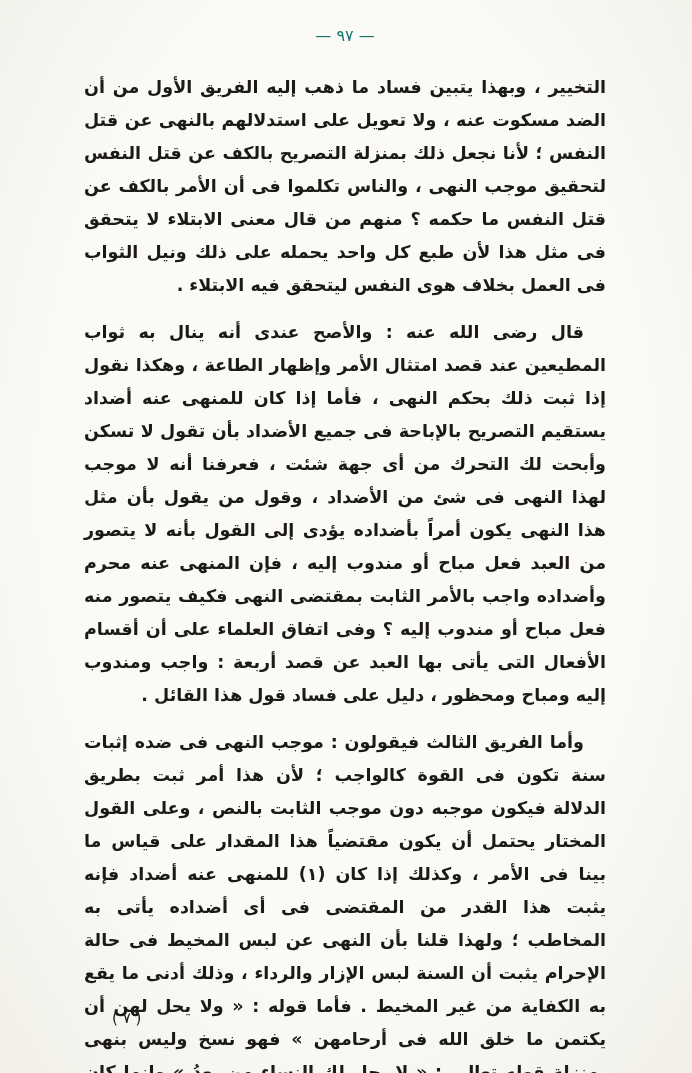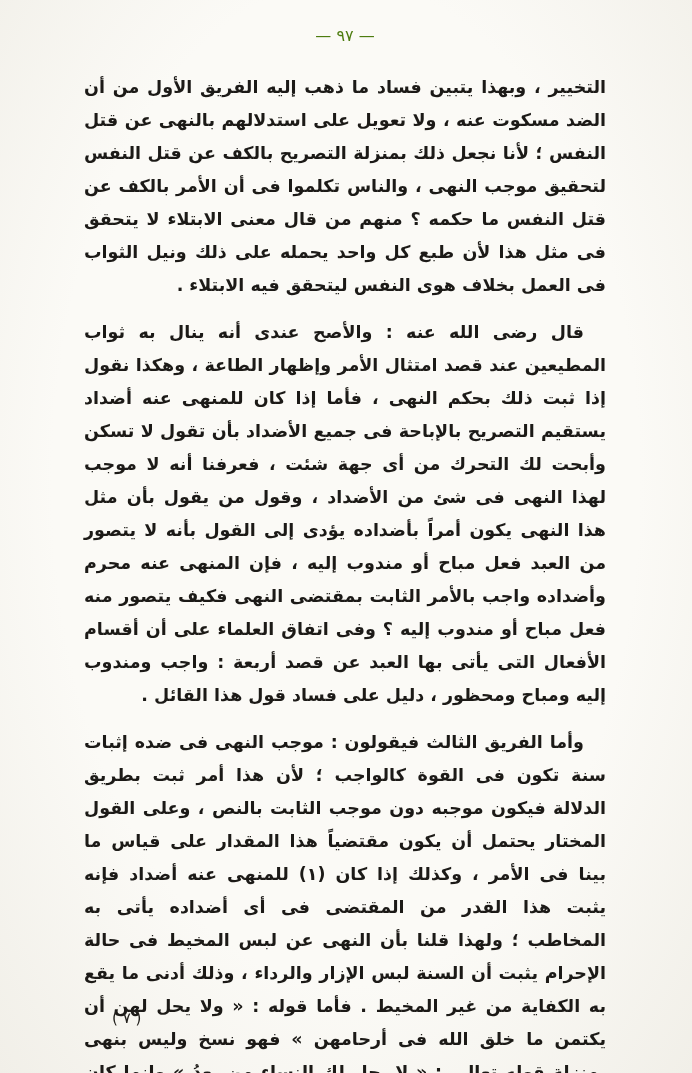--- a/index.html
+++ b/index.html
@@ -24,21 +24,21 @@
     inset: 0;
     box-sizing: border-box;
     padding: 26px 86px 0 84px;
     direction: rtl;
   }
   .page-number-top {
     text-align: center;
     font-size: 16px;
     letter-spacing: 0;
     margin-bottom: 26px;
-    color: #4d7c0f;
+    color: #0f766e;
   }
   .text-block {
     font-size: 17.5px;
     line-height: 33px;
     text-align: justify;
     text-justify: inter-word;
   }
   .para {
     margin: 0 0 14px 0;
     text-indent: 22px;

